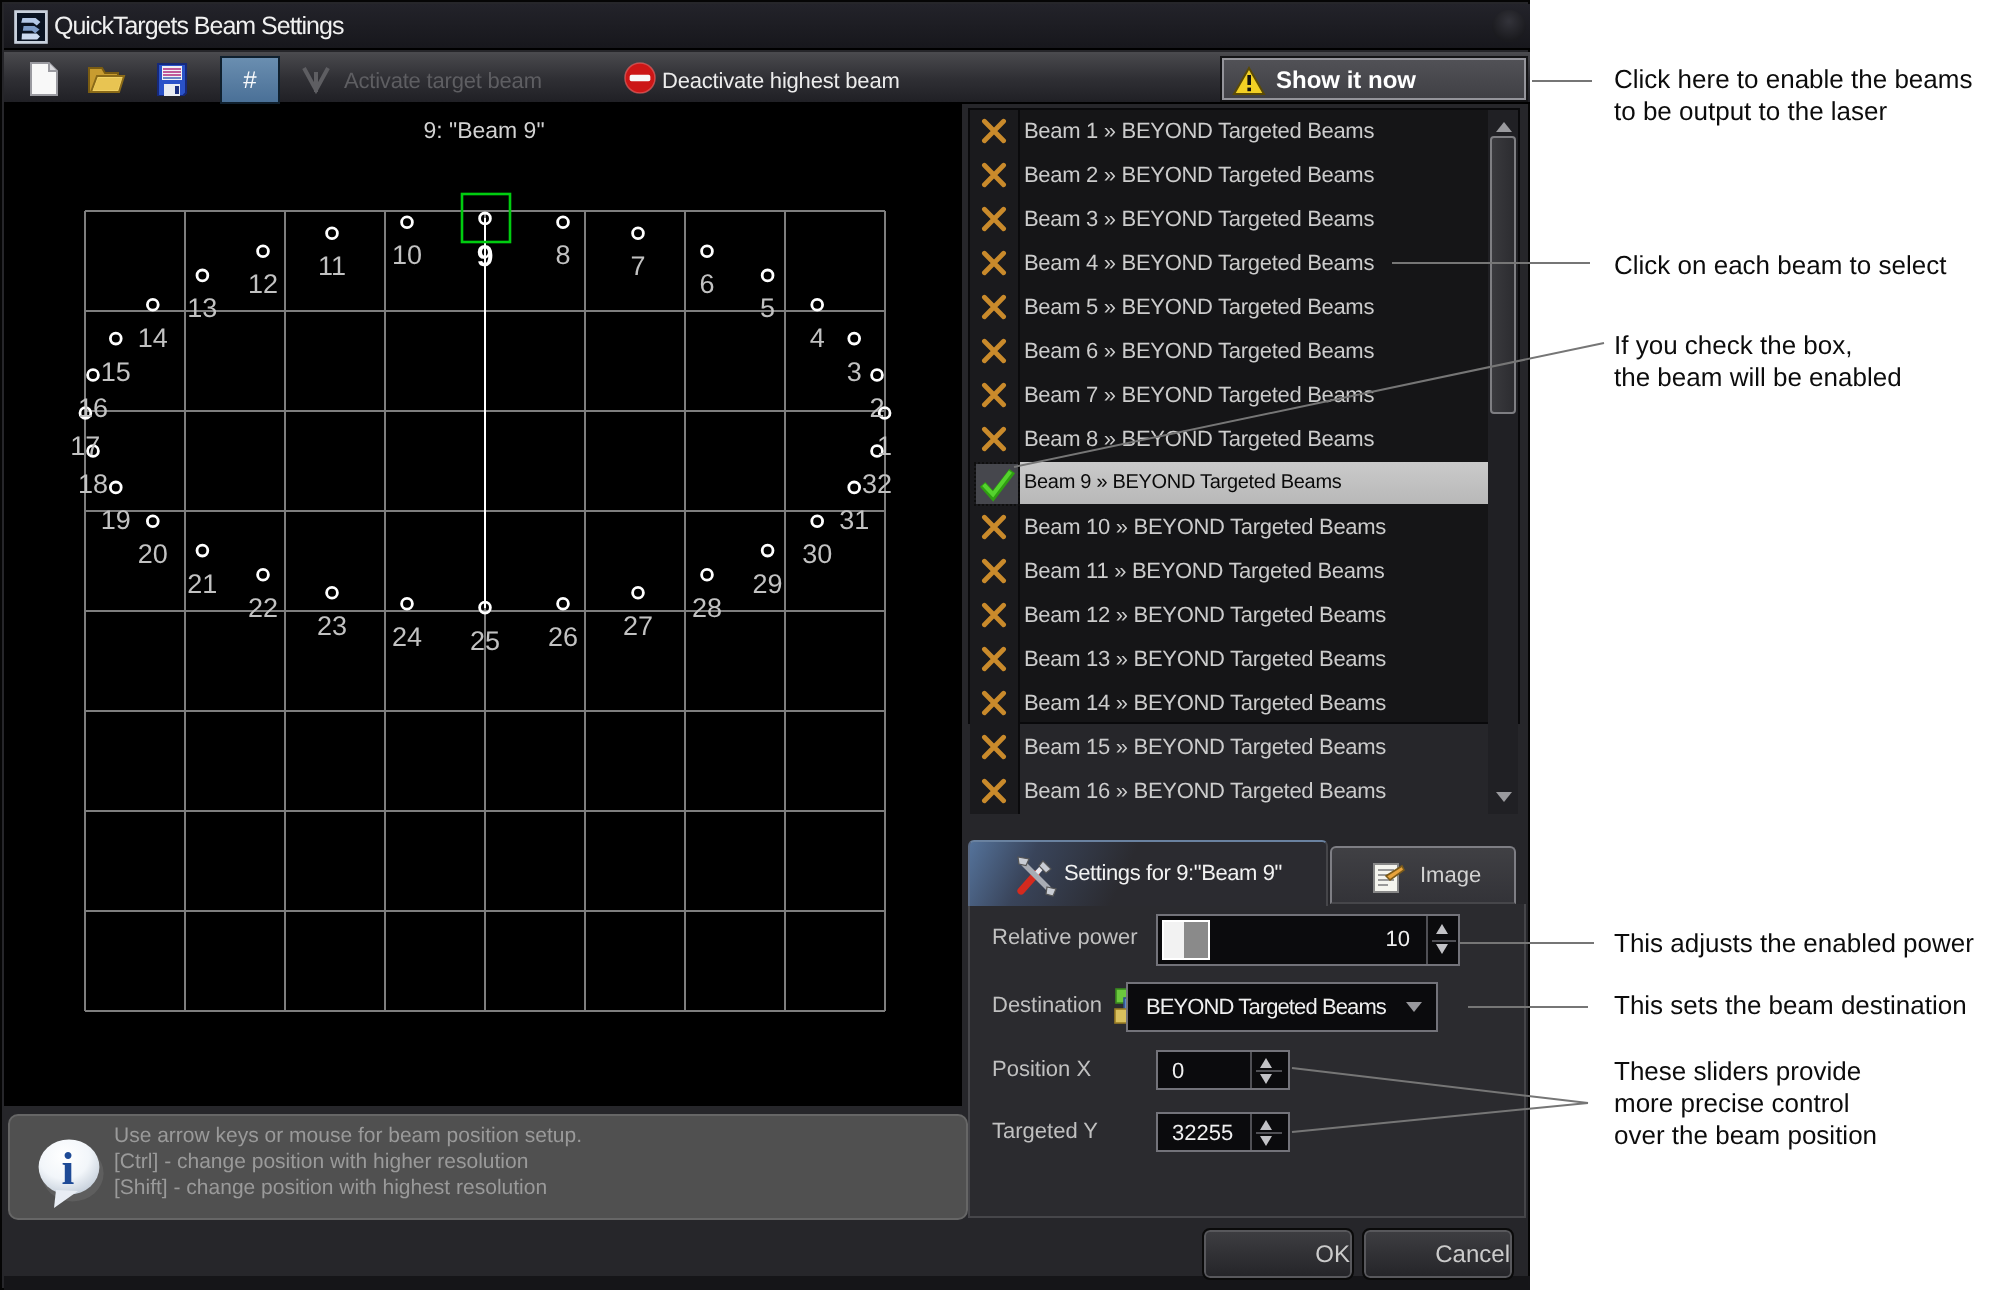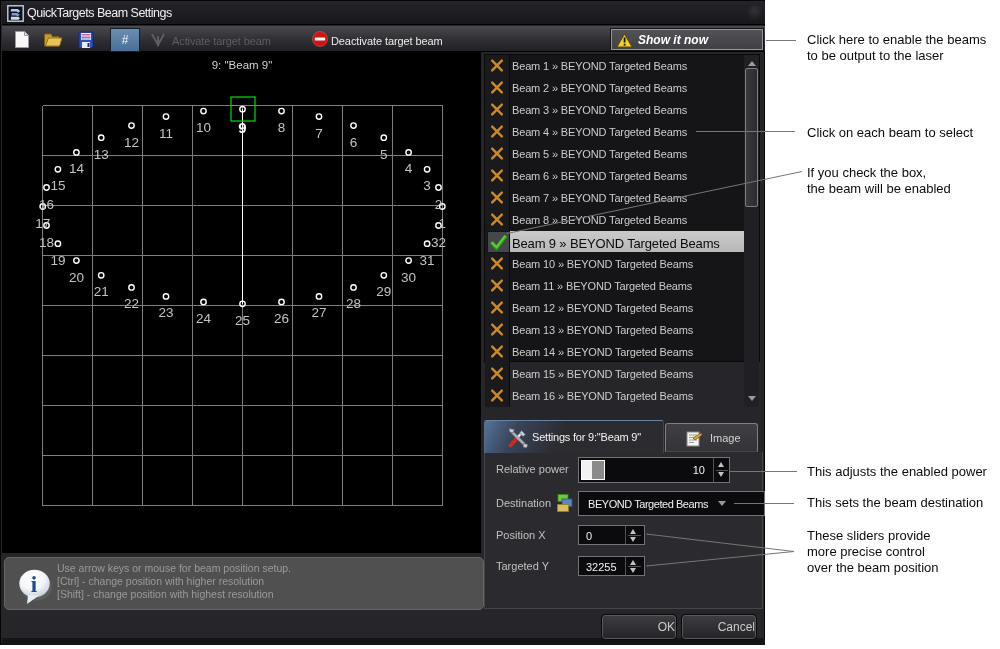--- a/index.html
+++ b/index.html
@@ -6,29 +6,29 @@
 html,body { width:1000px; height:649px; background:#ffffff; font-family:"Liberation Sans", sans-serif; overflow:hidden; }
 #page { position:relative; width:1000px; height:649px; }
 #dialog { position:absolute; left:0; top:0; width:765px; height:645px; background:#26262a; border:1px solid #050505; }
 
 #titlebar { position:absolute; left:1px; top:1px; width:763px; height:23px; background:linear-gradient(#23232a,#17171c); border-bottom:1px solid #000; }
 #titletext { position:absolute; left:25px; top:4px; font-size:12.5px; letter-spacing:-0.5px; color:#f0f0f0; }
 
 #toolbar { position:absolute; left:1px; top:25px; width:763px; height:26px; background:linear-gradient(#48484c,#2f2f34 52%,#202025); border-bottom:1px solid #000; border-top:1px solid #4a4a4e; }
 .tbtext { position:absolute; top:8px; font-size:11px; letter-spacing:-0.1px; }
 #hashbtn { position:absolute; left:108px; top:1px; width:30px; height:24px; background:linear-gradient(#6a8eb0,#4a7097); border:1px solid #10202e; color:#f8fafc; font-size:12px; font-weight:normal; text-align:center; line-height:22px; }
-#showit { position:absolute; left:609px; top:2px; width:152px; height:21px; background:linear-gradient(#515156,#404045); border:1px solid #94949a; outline:1px solid #141416; color:#fff; font-size:12px; font-weight:bold;font-style:italic; }
+#showit { position:absolute; left:609px; top:2px; width:152px; height:21px; background:linear-gradient(#515156,#404045); border:1px solid #94949a; outline:1px solid #141416; color:#fff; font-size:12px; font-weight:bold; }
 
 
 #list { position:absolute; left:484px; top:54px; width:276px; height:308px; background:#151517; border:1px solid #09090b; }
 .row { position:absolute; left:0; width:274px; height:22px; }
 .rowtxt { position:absolute; left:27px; top:5px; font-size:11px; letter-spacing:-0.15px; color:#cccccc; white-space:nowrap; }
 .xic { position:absolute; left:5px; top:4px; }
 #row9hl { position:absolute; left:25px; top:176px; width:234px; height:21px; background:linear-gradient(#cacaca,#b8b8b8); }
-#row9txt { position:absolute; left:27px; top:181px; font-size:13px; letter-spacing:-0.15px; color:#0a0a0a; white-space:nowrap; }
+#row9txt { position:absolute; left:27px; top:181px; font-size:10px; letter-spacing:-0.15px; color:#0a0a0a; white-space:nowrap; }
 #chkcell { position:absolute; left:3px; top:177px; width:21px; height:20px; background:#46474d; outline:1px dotted #0e0e0e; }
 
 #sbar { position:absolute; left:259px; top:0px; width:15px; height:352px; background:#202024; }
 .sarr { position:absolute; left:3px; width:0; height:0; border-left:5px solid transparent; border-right:5px solid transparent; }
 #sthumb { position:absolute; left:1px; top:13px; width:13px; height:139px; background:linear-gradient(90deg,#3a3a3e,#2c2c30); border:1px solid #7e7e82; border-radius:2px; }
 
 #panel { position:absolute; left:484px; top:452px; width:279px; height:157px; background:#2b2b2f; border:1px solid #46464a; border-top:none; }
 #tab1 { position:absolute; left:484px; top:420px; width:180px; height:33px; border-color:#6a82a0 #46464a #46464a #5a6a84 !important; background:linear-gradient(115deg,#54729a 0%,#39445a 18%,#2b2b30 44%); border:1px solid #46464a; border-bottom:none; border-radius:3px 3px 0 0; z-index:3; }
 #tab2 { position:absolute; left:665px; top:423px; width:93px; height:29px; background:linear-gradient(#404044,#333338); border:1px solid #7e7e84; border-bottom:1px solid #46464a; border-radius:3px 3px 0 0; z-index:2; }
 #tab1txt { position:absolute; left:47px; top:10px; font-size:11px; letter-spacing:-0.2px; color:#f2f2f2; white-space:nowrap; }
@@ -80,21 +80,21 @@
 <div id="hashbtn">#</div>
 <svg style="position:absolute;left:148px;top:5px" width="16" height="16" viewBox="0 0 16 16">
           <path d="M2 2 L8 13 L14 2 M8 4 V14" stroke="#5e5e62" stroke-width="2" fill="none"></path>
         </svg>
 <div class="tbtext" style="left:170px;color:#5e5e62">Activate target beam</div>
 <svg style="position:absolute;left:310px;top:4px" width="16" height="16" viewBox="0 0 17 17">
           <circle cx="8.5" cy="8.5" r="8" fill="#cc1616"></circle>
           <circle cx="8.5" cy="8.5" r="8" fill="none" stroke="#e86a6a" stroke-width="0.8" stroke-opacity="0.6"></circle>
           <rect x="3" y="6.8" width="11" height="3.4" rx="1" fill="#f8f8f8"></rect>
         </svg>
-<div class="tbtext" style="left:329px;color:#ececec">Deactivate target beam</div>
+<div class="tbtext" style="left:329px;color:#ececec">Deactivate highest beam</div>
 <div id="showit">
           <svg style="position:absolute;left:4px;top:2.5px" width="17" height="15" viewBox="0 0 17 15">
             <path d="M8.5 1 L16 14 H1 Z" fill="#f2d024" stroke="#5a4a08" stroke-width="1"></path>
             <rect x="7.7" y="4.5" width="1.8" height="5" fill="#111"></rect>
             <rect x="7.7" y="10.8" width="1.8" height="1.8" fill="#111"></rect>
           </svg>
           <div style="position:absolute;left:26px;top:3px">Show it now</div>
         </div>
       </div>
   <div id="infobox">
@@ -346,21 +346,21 @@
         <div class="sarr" style="left:3.5px;top:4px;border-left:3.5px solid transparent;border-right:3.5px solid transparent;border-bottom:5px solid #c2c2c6"></div>
         <div style="position:absolute;left:2px;top:11.5px;width:12px;height:1px;background:#505055"></div>
         <div class="sarr" style="left:3.5px;top:13.5px;border-left:3.5px solid transparent;border-right:3.5px solid transparent;border-top:5px solid #c2c2c6"></div>
       </div>
     </div>
 <svg style="position:absolute;left:556px;top:493px" width="17" height="20" viewBox="0 0 17 20">
       <rect x="2" y="1.5" width="10" height="7" fill="#6cc83e" stroke="#3a8a1e" stroke-width="0.8"></rect>
       <rect x="6" y="6" width="10" height="7.5" fill="#5a86c8" stroke="#2c5088" stroke-width="0.8"></rect>
       <rect x="1.5" y="11.5" width="11" height="7" fill="#d8c05e" stroke="#9a7c24" stroke-width="0.8"></rect>
     </svg>
-<div class="inbox" style="left:578px;top:491px;width:187px;height:25px">
+<div class="inbox" style="left:563px;top:491px;width:156px;height:25px">
       <div style="position:absolute;left:9px;top:6px;font-size:11px;letter-spacing:-0.45px;color:#f0f0f0;white-space:nowrap">BEYOND Targeted Beams</div>
       <div class="sarr" style="left:139px;top:9px;border-left:4.5px solid transparent;border-right:4.5px solid transparent;border-top:5.5px solid #98989c"></div>
     </div>
 <div class="inbox" style="left:578px;top:525px;width:67px;height:20px">
       <div style="position:absolute;left:7px;top:4px;font-size:11px;color:#f0f0f0">0</div>
       <div style="position:absolute;right:2px;top:0;width:17px;height:18px;border-left:1px solid #505055">
         <div class="sarr" style="left:4px;top:2.5px;border-left:3.5px solid transparent;border-right:3.5px solid transparent;border-bottom:5px solid #c2c2c6"></div>
         <div style="position:absolute;left:2px;top:8.5px;width:13px;height:1px;background:#505055"></div>
         <div class="sarr" style="left:4px;top:10.5px;border-left:3.5px solid transparent;border-right:3.5px solid transparent;border-top:5px solid #c2c2c6"></div>
       </div>

